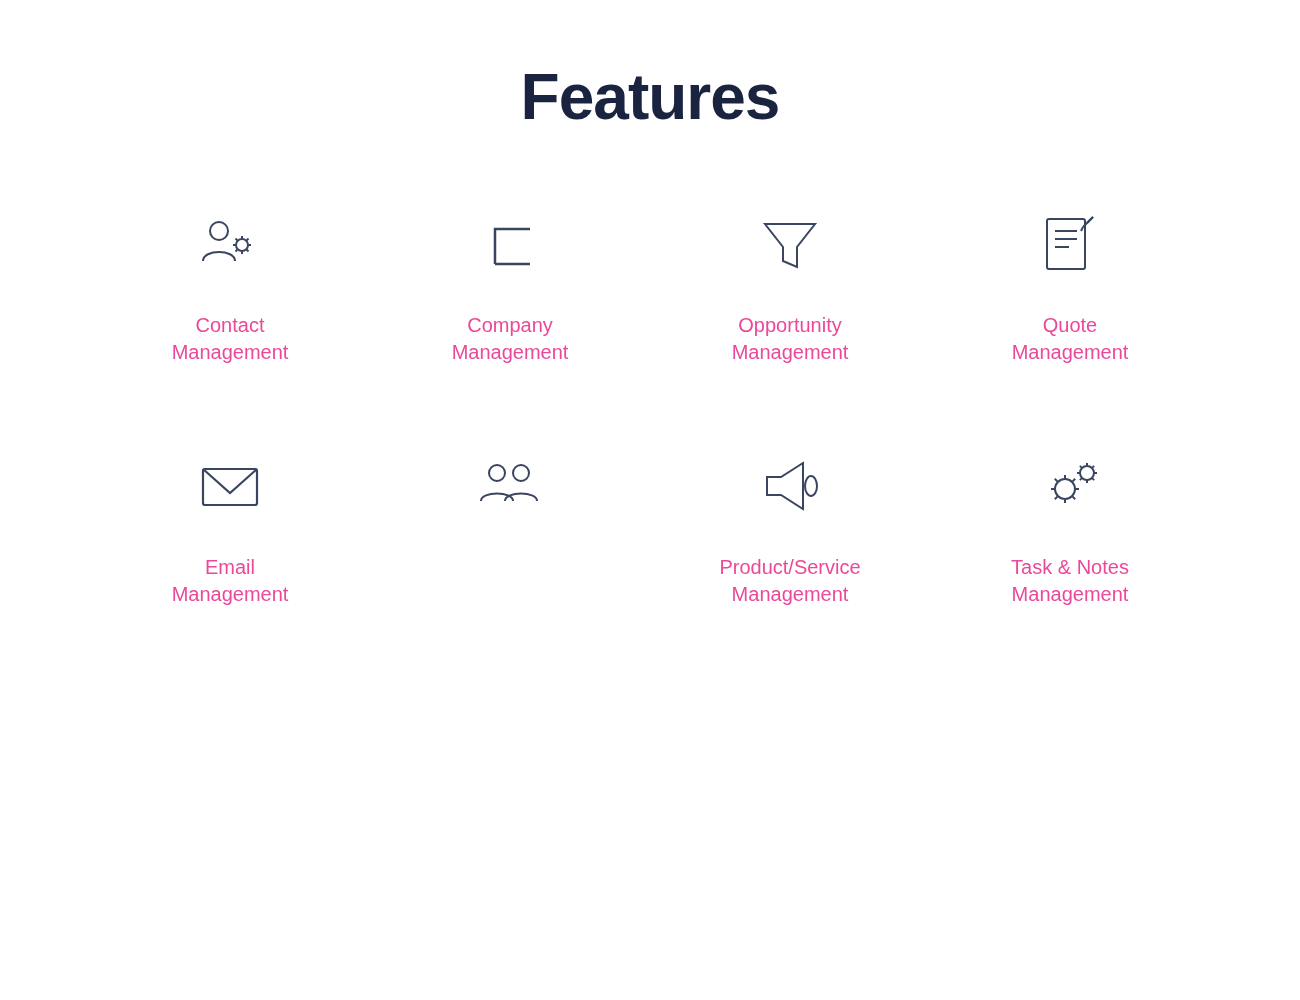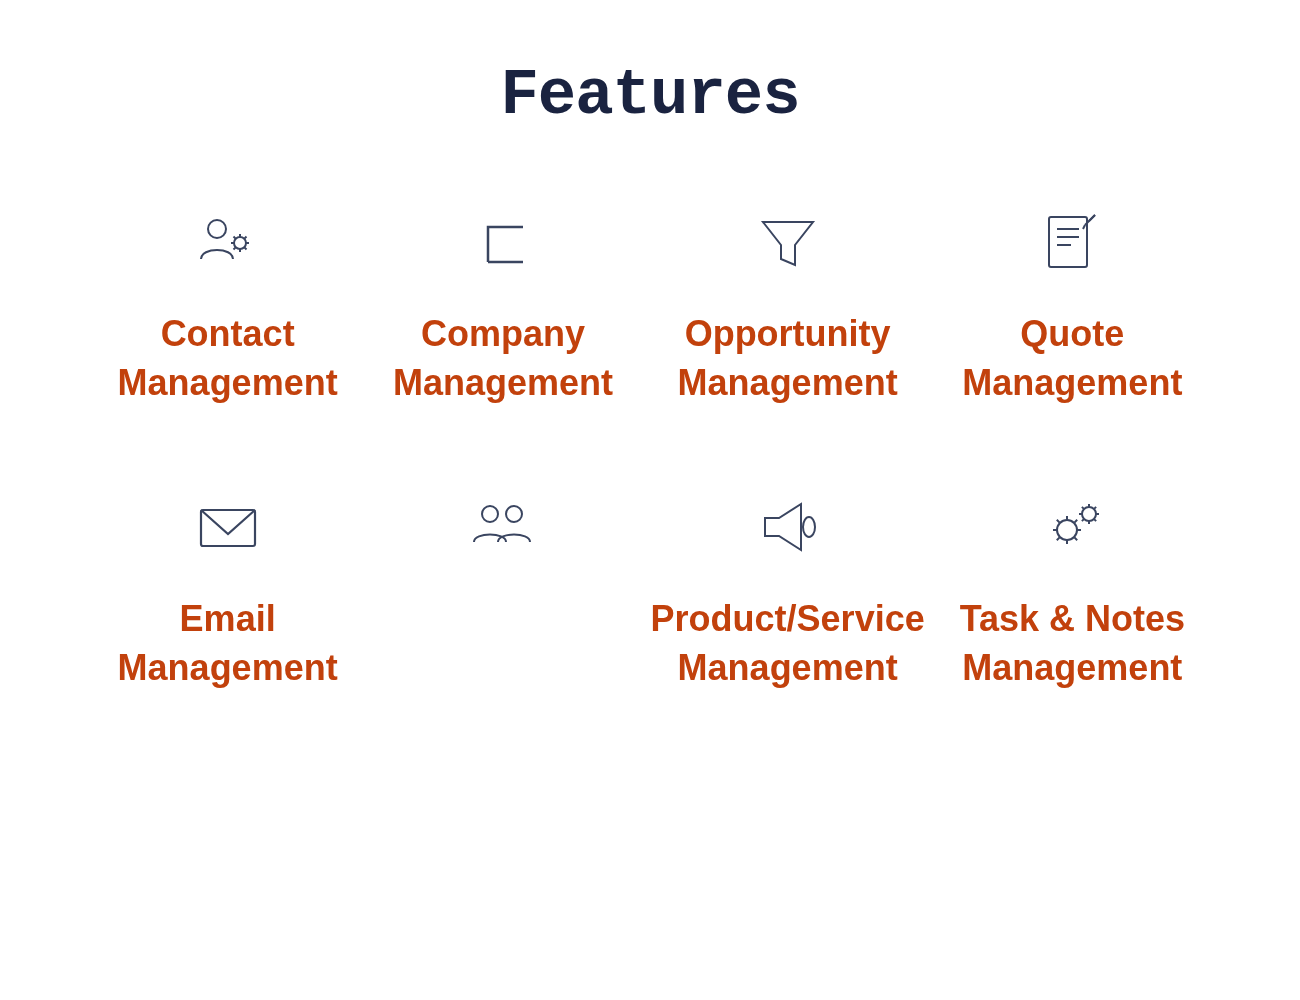--- a/index.html
+++ b/index.html
@@ -18,21 +18,21 @@
       align-items: center;
       justify-content: flex-start;
       padding-top: 60px;
     }
 
     .page-title {
       font-size: 64px;
       font-weight: 800;
       color: #1a2340;
       margin-bottom: 70px;
-      font-family: Liberation Mono, monospace;
+      font-family: Liberation Sans, sans-serif;
       letter-spacing: -1px;
     }
 
     .features-grid {
       display: grid;
       grid-template-columns: repeat(4, 1fr);
       row-gap: 80px;
       column-gap: 20px;
       width: 1100px;
     }
@@ -52,23 +52,23 @@
       justify-content: center;
       margin-bottom: 28px;
     }
 
     .feature-icon svg {
       width: 70px;
       height: 70px;
     }
 
     .feature-label {
-      font-size: 36px;
-      font-weight: 700;
-      color: #c2410c;
+      font-size: 20px;
+      font-weight: 400;
+      color: #ec4899;
       line-height: 1.35;
       font-family: 'Arial', sans-serif;
     }
   </style>
 </head>
 <body>
 
 <h1 class="page-title">Features</h1>
 
 <div class="features-grid">

